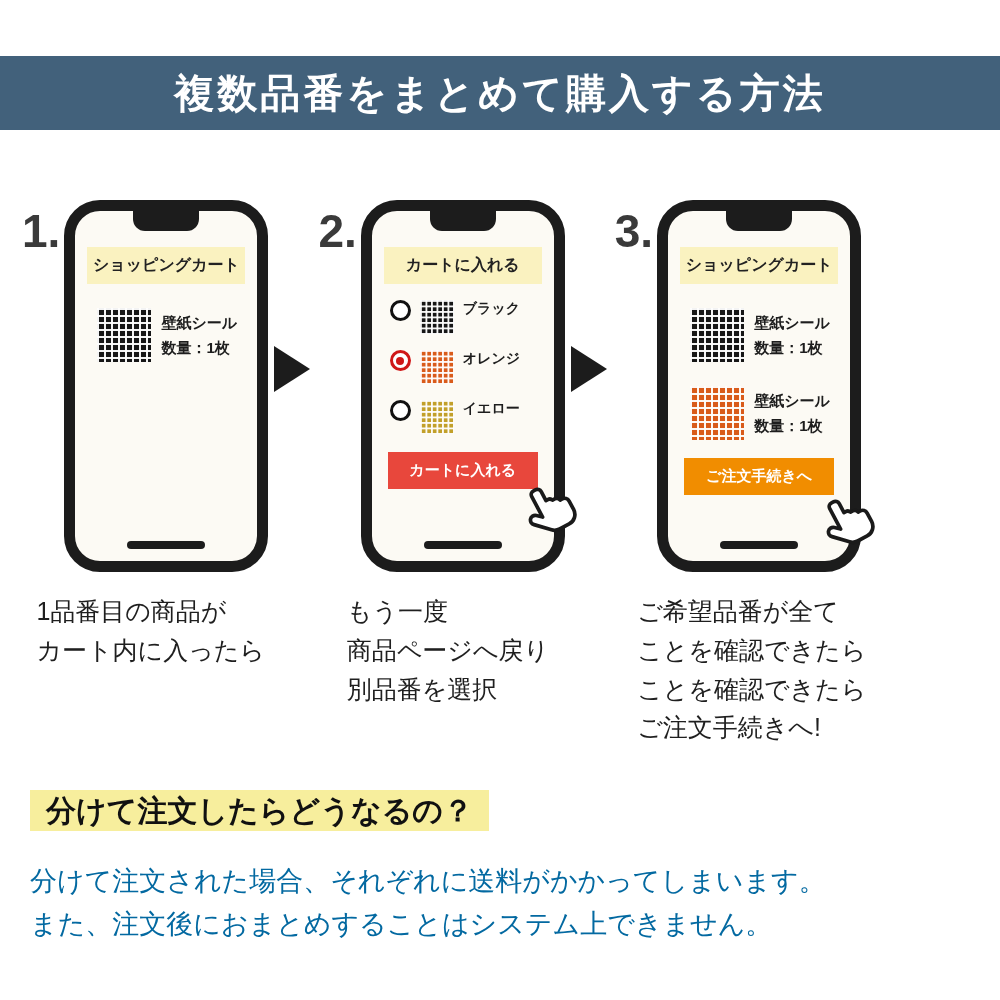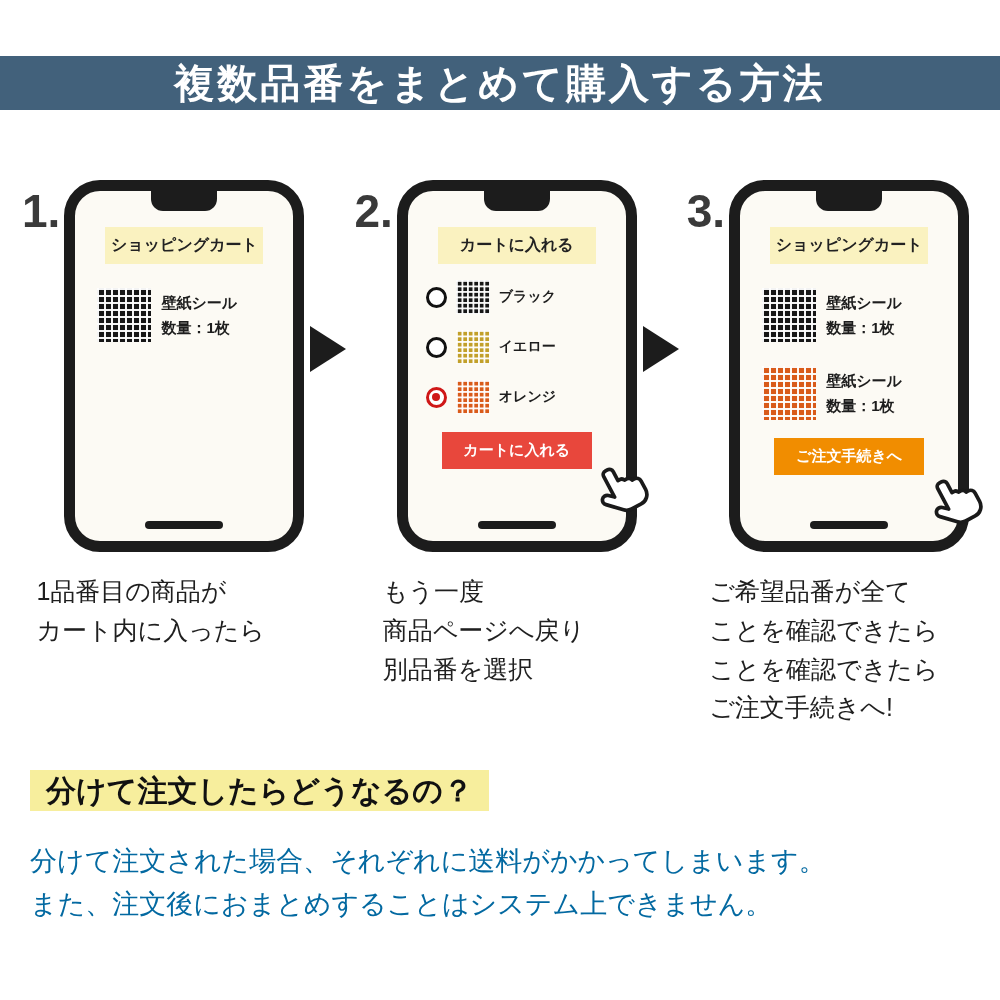--- a/index.html
+++ b/index.html
@@ -1,48 +1,48 @@
 <!DOCTYPE html>
 <html><head>
 <meta charset="utf-8">
 <style>
   html,body{margin:0;padding:0;}
   body{font-family:"Liberation Sans","DejaVu Sans",sans-serif;}
   .page{width:1000px;height:1000px;background:#ffffff;position:relative;overflow:hidden;}
 
   
-  .banner{margin-top:56px;height:54px;background:#42617b;display:flex;align-items:center;justify-content:center;}
+  .banner{margin-top:56px;height:74px;background:#42617b;display:flex;align-items:center;justify-content:center;}
   .banner h1{margin:0;color:#ffffff;font-size:40px;font-weight:bold;letter-spacing:3px;}
 
   
   .steps{display:flex;align-items:flex-start;padding:0 22px;margin-top:70px;}
   .step{display:flex;align-items:flex-start;}
   .step-num{font-size:46px;font-weight:bold;color:#3a3a3a;line-height:1;padding-top:8px;margin-right:4px;}
   .phone-col{display:flex;flex-direction:column;}
 
   
-  .phone{box-sizing:border-box;width:240px;height:372px;border:11px solid #1c1c1c;border-radius:36px;background:#fcfaf4;position:relative;}
+  .phone{box-sizing:border-box;width:204px;height:372px;border:11px solid #1c1c1c;border-radius:36px;background:#fcfaf4;position:relative;}
   .notch{position:absolute;top:0;left:50%;transform:translateX(-50%);width:66px;height:20px;background:#1c1c1c;border-radius:0 0 12px 12px;}
   .home-bar{position:absolute;bottom:12px;left:50%;transform:translateX(-50%);width:78px;height:8px;background:#1c1c1c;border-radius:4px;}
   .screen-header{margin:36px auto 0;width:158px;background:#faf2c0;color:#222;text-align:center;font-weight:bold;font-size:16px;padding:8px 0;}
 
   
   .cart-item{display:flex;align-items:center;gap:10px;margin:24px 0 0 22px;}
   .item-text{font-size:15px;font-weight:bold;color:#1d1d1d;line-height:1.7;}
 
   
   .swatch{background-image:linear-gradient(rgba(255,255,255,.95) 1.6px,transparent 1.6px),linear-gradient(90deg,rgba(255,255,255,.95) 1.6px,transparent 1.6px);background-size:7px 7px;}
   .swatch-lg{width:54px;height:54px;}
   .swatch-sm{width:34px;height:34px;background-size:5.5px 5.5px;}
   .swatch-black{background-color:#161616;}
   .swatch-yellow{background-color:#c2a02a;}
   .swatch-orange{background-color:#d95b1a;}
 
   
-  .option-row{display:flex;align-items:center;gap:9px;margin:16px 0 0 18px;}
+  .option-row{display:flex;gap:9px;margin:16px 0 0 18px;}
   .radio{box-sizing:border-box;width:21px;height:21px;border:3px solid #111;border-radius:50%;background:#fff;flex:none;position:relative;}
   .radio.selected{border-color:#cf1717;}
   .radio.selected::after{content:"";position:absolute;top:50%;left:50%;transform:translate(-50%,-50%);width:8px;height:8px;border-radius:50%;background:#cf1717;}
   .option-label{font-size:14px;font-weight:bold;color:#1d1d1d;}
 
   
   .phone-btn{margin:18px auto 0;width:150px;padding:9px 0;text-align:center;color:#fff;font-weight:bold;font-size:15px;}
   .btn-red{background:#e8473c;}
   .btn-orange{background:#f18d00;}
 
@@ -106,28 +106,28 @@
         <div class="phone">
           <div class="notch"></div>
           <div class="screen-header">カートに入れる</div>
 
           <div class="option-row">
             <span class="radio"></span>
             <span class="swatch swatch-sm swatch-black"></span>
             <span class="option-label">ブラック</span>
           </div>
           <div class="option-row">
+            <span class="radio selected"></span>
+            <span class="swatch swatch-sm swatch-orange"></span>
+            <span class="option-label">オレンジ</span>
+          </div>
+          <div class="option-row">
             <span class="radio"></span>
             <span class="swatch swatch-sm swatch-yellow"></span>
             <span class="option-label">イエロー</span>
-          </div>
-          <div class="option-row">
-            <span class="radio selected"></span>
-            <span class="swatch swatch-sm swatch-orange"></span>
-            <span class="option-label">オレンジ</span>
           </div>
 
           <div class="phone-btn btn-red">カートに入れる</div>
 
           <svg class="hand hand-2" viewBox="0 0 32 32">
             <path d="M12.5 2.5c-1.2 0-2.1.9-2.1 2.1v11.2l-2.3-2.1c-1-.9-2.6-.8-3.4.3-.7 1-.6 2.3.3 3.1l6.3 6.2c1 1 2.3 1.5 3.7 1.5h5.2c2.9 0 5.2-2.3 5.2-5.2v-4.6c0-1.4-1.1-2.5-2.5-2.5h-1.1c-.2-1-1.1-1.7-2.1-1.7h-1.2c-.3-.8-1-1.3-1.9-1.3h-1V4.6c0-1.2-1-2.1-2.1-2.1z" fill="#ffffff" stroke="#1a1a1a" stroke-width="1.8" stroke-linejoin="round"></path>
           </svg>
 
           <div class="home-bar"></div>
         </div>

